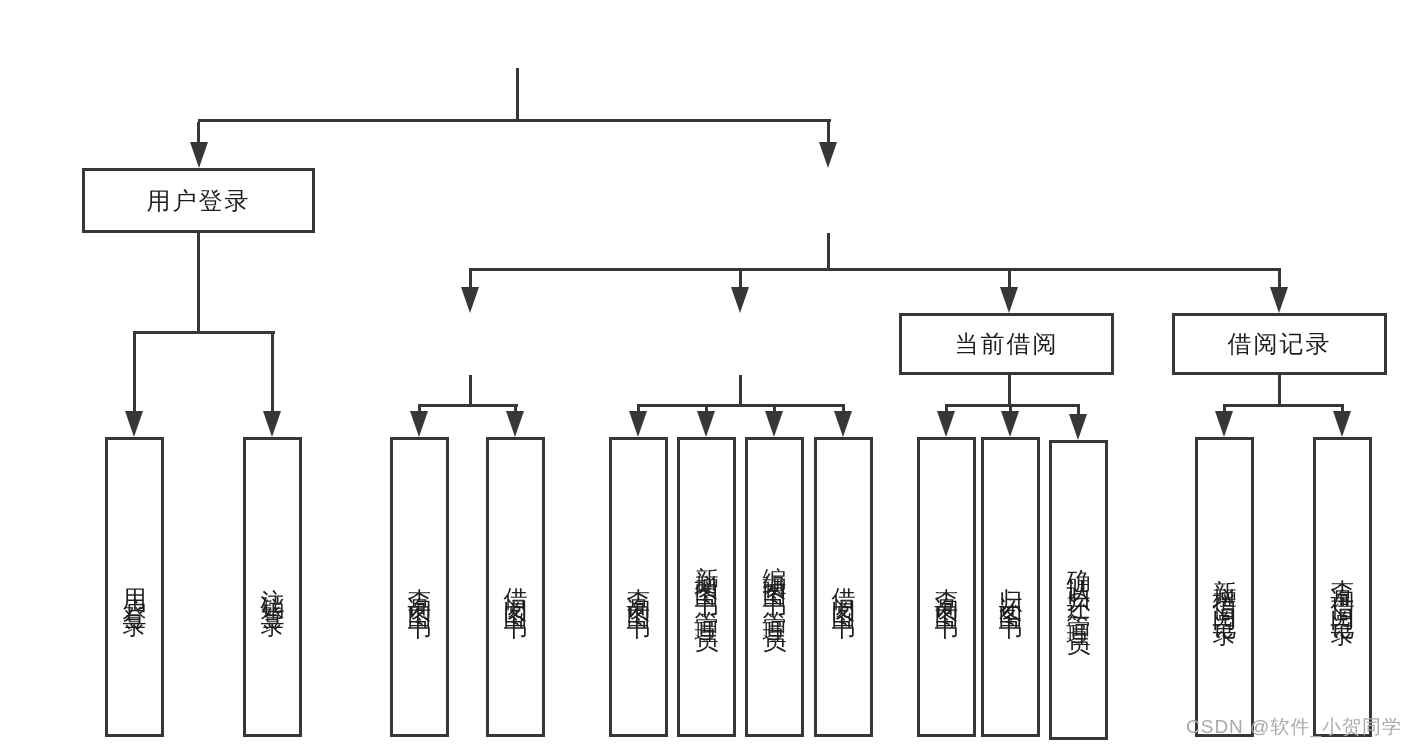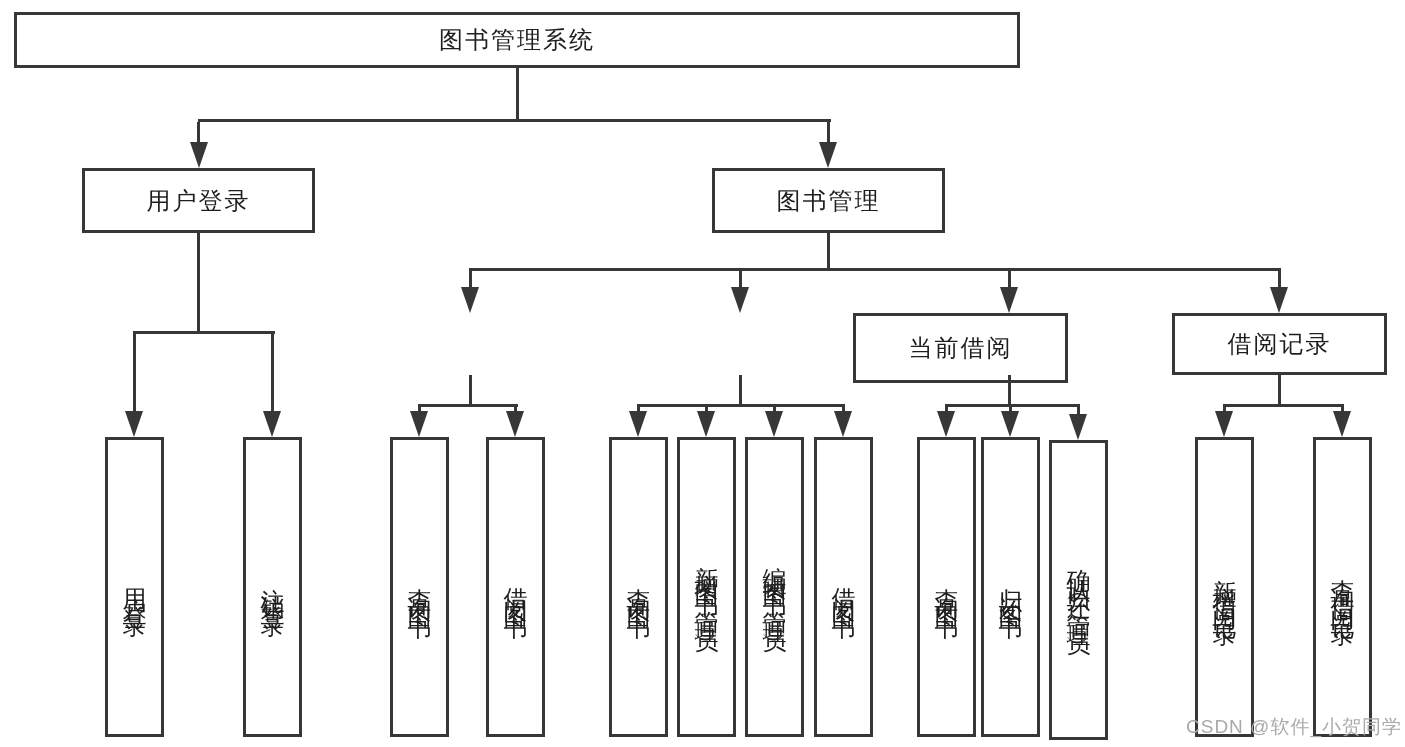--- a/index.html
+++ b/index.html
@@ -63,57 +63,51 @@
     letter-spacing: 1px;
     color: var(--watermark);
     white-space: nowrap;
   }
 </style>
 </head>
 <body>
 
 <div class="canvas">
 
-  <div class="box hbox" style="left:14px;top:12px;width:1006px;height:56px">
-    <span>图书管理系统</span>
-  </div>
 
   <div class="line" style="left:516px;top:68px;width:3px;height:51px"></div>
   <div class="line" style="left:198px;top:119px;width:633px;height:3px"></div>
   <div class="line" style="left:197px;top:122px;width:3px;height:21px"></div>
   <div class="arrow" style="left:190px;top:142px"></div>
   <div class="line" style="left:827px;top:122px;width:3px;height:21px"></div>
   <div class="arrow" style="left:819px;top:142px"></div>
 
   <div class="box hbox" style="left:82px;top:168px;width:233px;height:65px">
     <span>用户登录</span>
-  </div>
-  <div class="box hbox" style="left:712px;top:168px;width:233px;height:65px">
-    <span>图书管理</span>
   </div>
 
   <div class="line" style="left:197px;top:233px;width:3px;height:98px"></div>
   <div class="line" style="left:133px;top:331px;width:142px;height:3px"></div>
   <div class="line" style="left:133px;top:334px;width:3px;height:77px"></div>
   <div class="arrow" style="left:125px;top:411px"></div>
   <div class="line" style="left:271px;top:334px;width:3px;height:77px"></div>
   <div class="arrow" style="left:263px;top:411px"></div>
 
   <div class="line" style="left:827px;top:233px;width:3px;height:35px"></div>
   <div class="line" style="left:469px;top:268px;width:812px;height:3px"></div>
   <div class="line" style="left:469px;top:271px;width:3px;height:16px"></div>
   <div class="arrow" style="left:461px;top:287px"></div>
   <div class="line" style="left:739px;top:271px;width:3px;height:16px"></div>
   <div class="arrow" style="left:731px;top:287px"></div>
   <div class="line" style="left:1008px;top:271px;width:3px;height:16px"></div>
   <div class="arrow" style="left:1000px;top:287px"></div>
   <div class="line" style="left:1278px;top:271px;width:3px;height:16px"></div>
   <div class="arrow" style="left:1270px;top:287px"></div>
 
-  <div class="box hbox" style="left:853px;top:313px;width:215px;height:70px">
+  <div class="box hbox" style="left:899px;top:313px;width:215px;height:62px">
     <span>当前借阅</span>
   </div>
   <div class="box hbox" style="left:1172px;top:313px;width:215px;height:62px">
     <span>借阅记录</span>
   </div>
 
   <div class="line" style="left:469px;top:375px;width:3px;height:29px"></div>
   <div class="line" style="left:418px;top:404px;width:100px;height:3px"></div>
   <div class="line" style="left:418px;top:407px;width:3px;height:5px"></div>
   <div class="arrow" style="left:410px;top:411px"></div>

